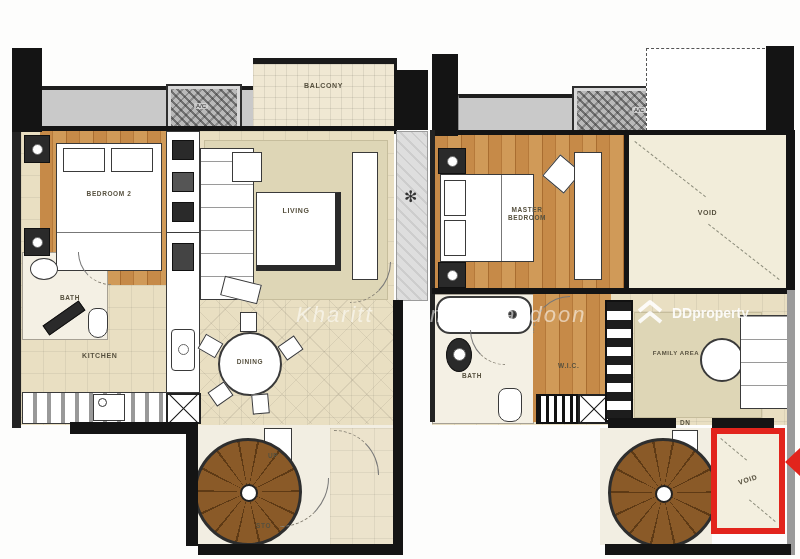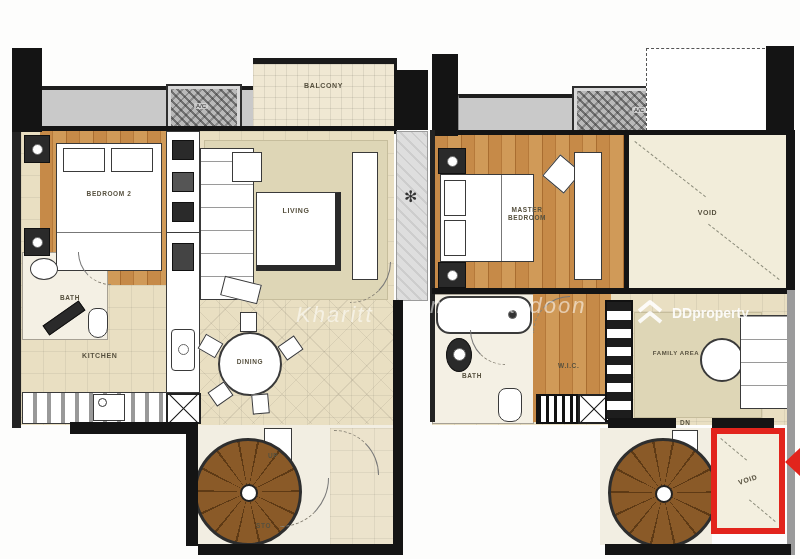--- a/index.html
+++ b/index.html
@@ -229,21 +229,21 @@
 
     <div class="abs redbox" style="left:711px;top:428px;width:62px;height:94px;">
       <div class="abs diag" style="left:4px;top:4px;width:34px;transform:rotate(40deg);"></div>
       <div class="abs diag" style="left:58px;top:88px;width:34px;transform:rotate(220deg);"></div>
       <div class="abs lbl" style="left:0;top:42px;width:100%;transform:rotate(-18deg);">VOID</div>
     </div>
     <div class="abs red-arrow" style="left:785px;top:448px;"></div>
   </div>
 
   <div class="abs wm" style="left:296px;top:302px;">Kharitt</div>
-  <div class="abs wm" style="left:430px;top:293px;">m marasdoon</div>
+  <div class="abs wm" style="left:430px;top:302px;">m marasdoon</div>
   <div class="abs brand" style="left:634px;top:297px;">
     <svg width="32" height="32" viewBox="0 0 32 32">
       <g fill="none" stroke="rgba(255,255,255,0.88)" stroke-width="4" stroke-linejoin="round">
         <path d="M5 14 L16 5 L27 14"></path>
         <path d="M5 25 L16 16 L27 25"></path>
       </g>
     </svg>
     <span>DDproperty</span>
   </div>
 </div>

